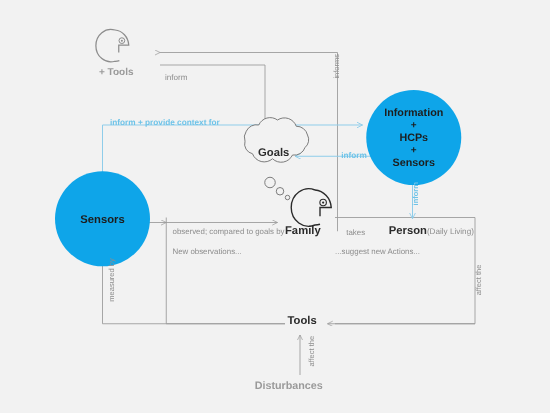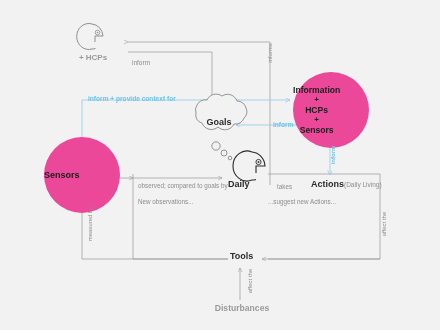--- a/index.html
+++ b/index.html
@@ -25,24 +25,24 @@
     top: 0;
     width: 440px;
     height: 330px;
   }
   .node {
     position: absolute;
     box-sizing: border-box;
   }
   .circle-node {
     border-radius: 50%;
-    background: #ec4899;
+    background: #0ea5e9;
     display: flex;
     align-items: center;
-    justify-content: flex-start;
+    justify-content: center;
     text-align: center;
     color: #1d1d1d;
     font-weight: bold;
   }
   .circle-stack {
     line-height: 1.18;
     font-size: 8.6px;
   }
   .circle-stack .plus {
     font-weight: bold;
@@ -150,21 +150,21 @@
       <path d="M92,24
                a12,13 0 1,0 0,25
                a12,13 0 0,0 3.5,-0.5"></path>
       <path d="M92,24 a12,13 0 0,1 11,12 L95,36 L95,42"></path>
       <circle cx="97.5" cy="32.5" r="2.3" stroke-width="0.8"></circle>
       <circle cx="97.5" cy="32.5" r="0.8" fill="#8d8d8d" stroke="none"></circle>
     </g>
   </svg>
 
   <div class="node" style="left:44px; top:53px; width:98px; text-align:center; font-size:8px;">
-    <div class="label-grey-bold txt">+ HCPs</div>
+    <div class="label-grey-bold txt">+ Tools</div>
   </div>
 
   <div class="node label-grey txt" style="left:132px; top:59px; font-size:6.5px;">inform</div>
 
   <div class="node rot rot-ccw label-grey txt" style="left:252px; top:50px; width:36px; text-align:center; font-size:6px;">informs</div>
 
   <div class="node circle-node" style="left:293px; top:72px; width:76px; height:76px;">
     <div class="circle-stack">
       <span>Information</span>
       <span class="plus">+</span>
@@ -183,33 +183,33 @@
   <div class="node label-bold txt" style="left:186px; top:117px; width:66px; text-align:center; font-size:9px;">Goals</div>
 
   <div class="node circle-node" style="left:44px; top:137px; width:76px; height:76px; font-size:9px;">
     <span>Sensors</span>
   </div>
 
   <div class="node label-grey txt" style="left:138px; top:182px; font-size:6.3px;">observed; compared to goals by</div>
 
   <div class="node label-grey txt" style="left:138px; top:198px; font-size:6.3px;">New observations...</div>
 
-  <div class="node label-bold txt" style="left:228px; top:179px; font-size:9px;">Daily</div>
+  <div class="node label-bold txt" style="left:228px; top:179px; font-size:9px;">Family</div>
 
   <div class="node label-grey txt" style="left:277px; top:183px; font-size:6.3px;">takes</div>
 
   <div class="node" style="left:311px; top:179px; font-size:9px;">
-    <span class="label-bold txt">Actions</span><span class="label-grey txt" style="font-size:6.5px;">(Daily Living)</span>
+    <span class="label-bold txt">Person</span><span class="label-grey txt" style="font-size:6.5px;">(Daily Living)</span>
   </div>
 
   <div class="node label-grey txt" style="left:268px; top:198px; font-size:6.3px;">...suggest  new Actions...</div>
 
   <div class="node rot rot-ccw label-grey txt" style="left:69px; top:221px; width:42px; text-align:center; font-size:6px;">measured by</div>
 
   <div class="node rot rot-ccw label-grey txt" style="left:364px; top:221px; width:40px; text-align:center; font-size:6px;">affect the</div>
 
   <div class="node label-bold txt" style="left:230px; top:251px; font-size:9px;">Tools</div>
 
   <div class="node rot rot-ccw label-grey txt" style="left:230px; top:278px; width:40px; text-align:center; font-size:6px;">affect the</div>
 
-  <div class="node label-grey-bold txt" style="left:204px; top:303px; width:76px; text-align:center; font-size:8.6px;">Disturbances</div>
+  <div class="node label-grey-bold txt" style="left:193px; top:303px; width:76px; text-align:center; font-size:8.6px;">Disturbances</div>
 
 </div>
 
 </body></html>

